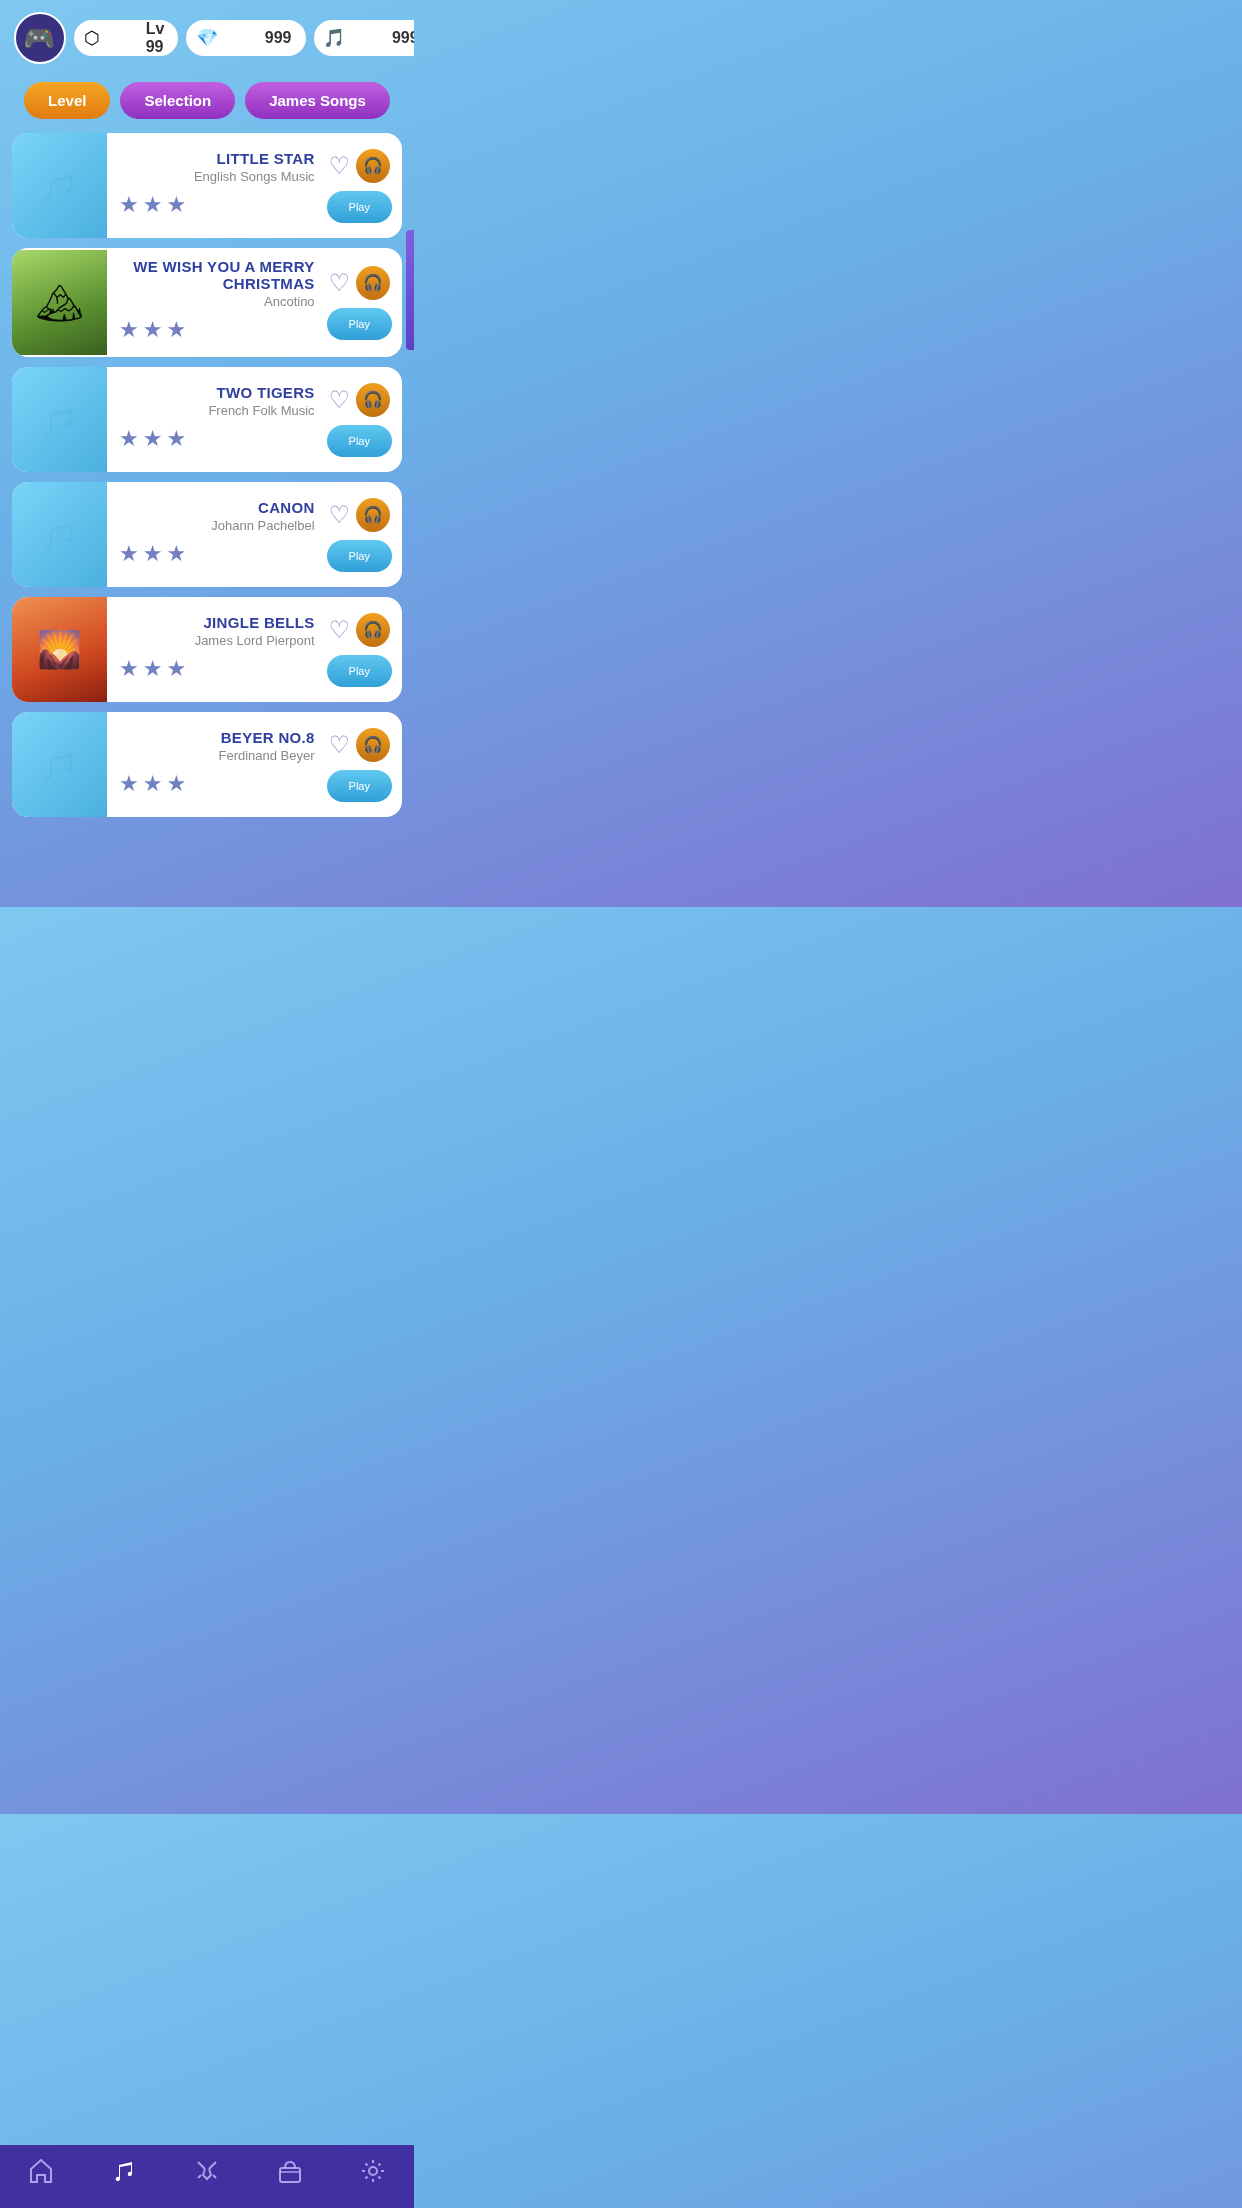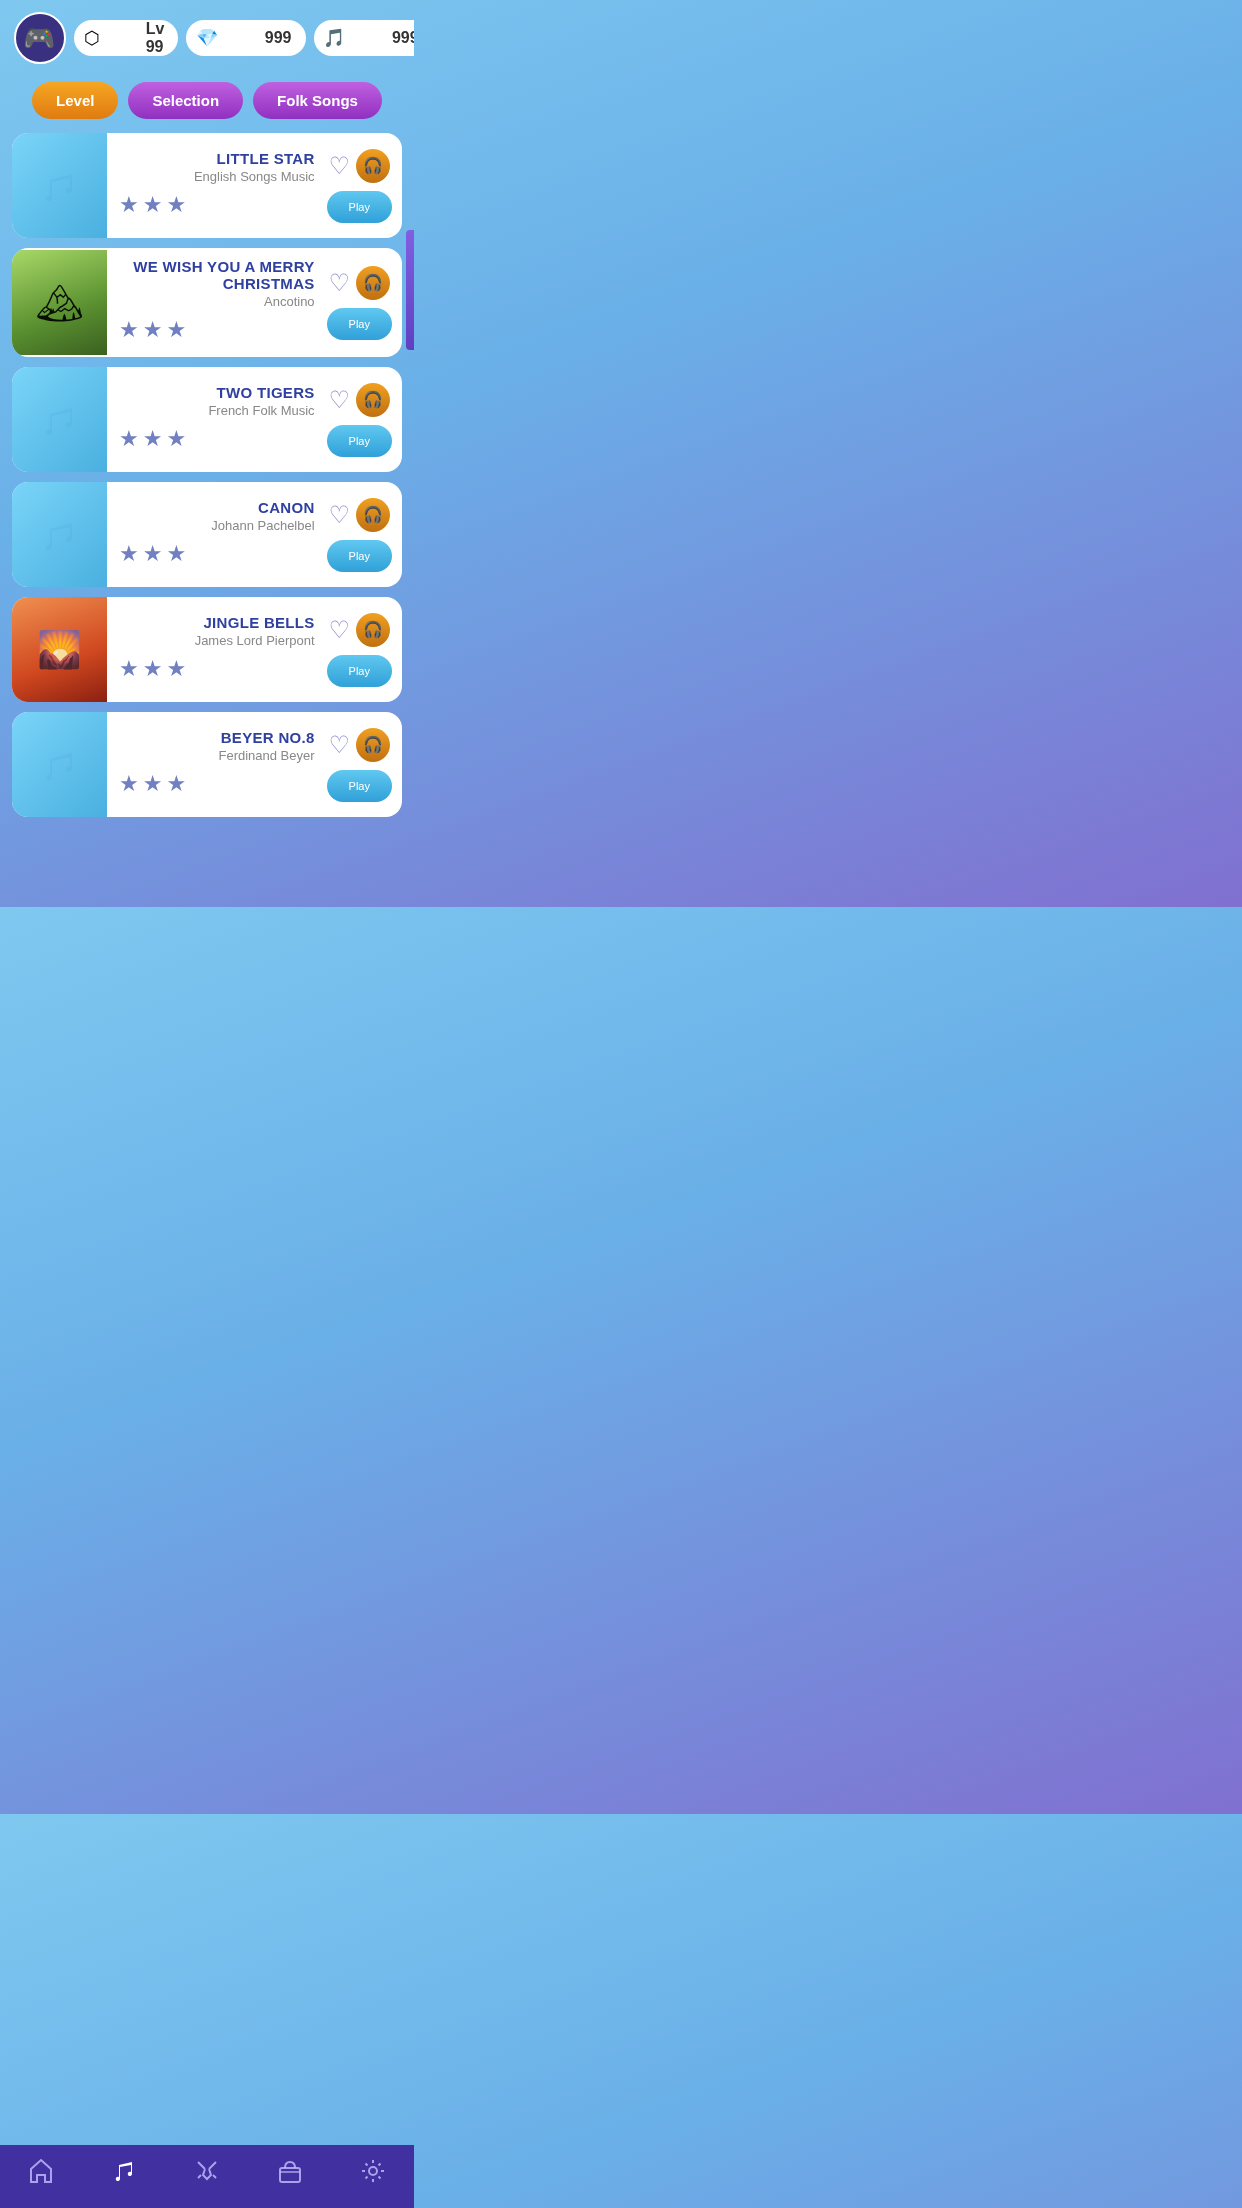--- a/index.html
+++ b/index.html
@@ -266,21 +266,21 @@
 
   <div class="stat-pill">
     <span class="icon">🎵</span>
     <span class="value">999</span>
   </div>
 </div>
 
 <div class="tabs">
   <button class="tab-btn tab-level">Level</button>
   <button class="tab-btn tab-selection">Selection</button>
-  <button class="tab-btn tab-liked">Folk Songs</button>
+  <button class="tab-btn tab-liked">James Songs</button>
 </div>
 
 <div class="song-list" id="song-list">
 <div class="song-card">
     <div class="song-thumb" style="background: linear-gradient(135deg, #7ad4f8 0%, #4ab0e0 100%);">
       <svg width="52" height="52" viewBox="0 0 52 52" fill="none" class="svg-note">
     <path d="M18 38 C18 41 13 42 12 40 C11 38 13 35 16 36 L16 20 L38 14 L38 30 C38 33 33 34 32 32 C31 30 33 27 36 28 L36 18 L18 22 Z" fill="rgba(80,160,220,0.5)"></path>
   </svg>
     </div>
     <div class="song-info">

